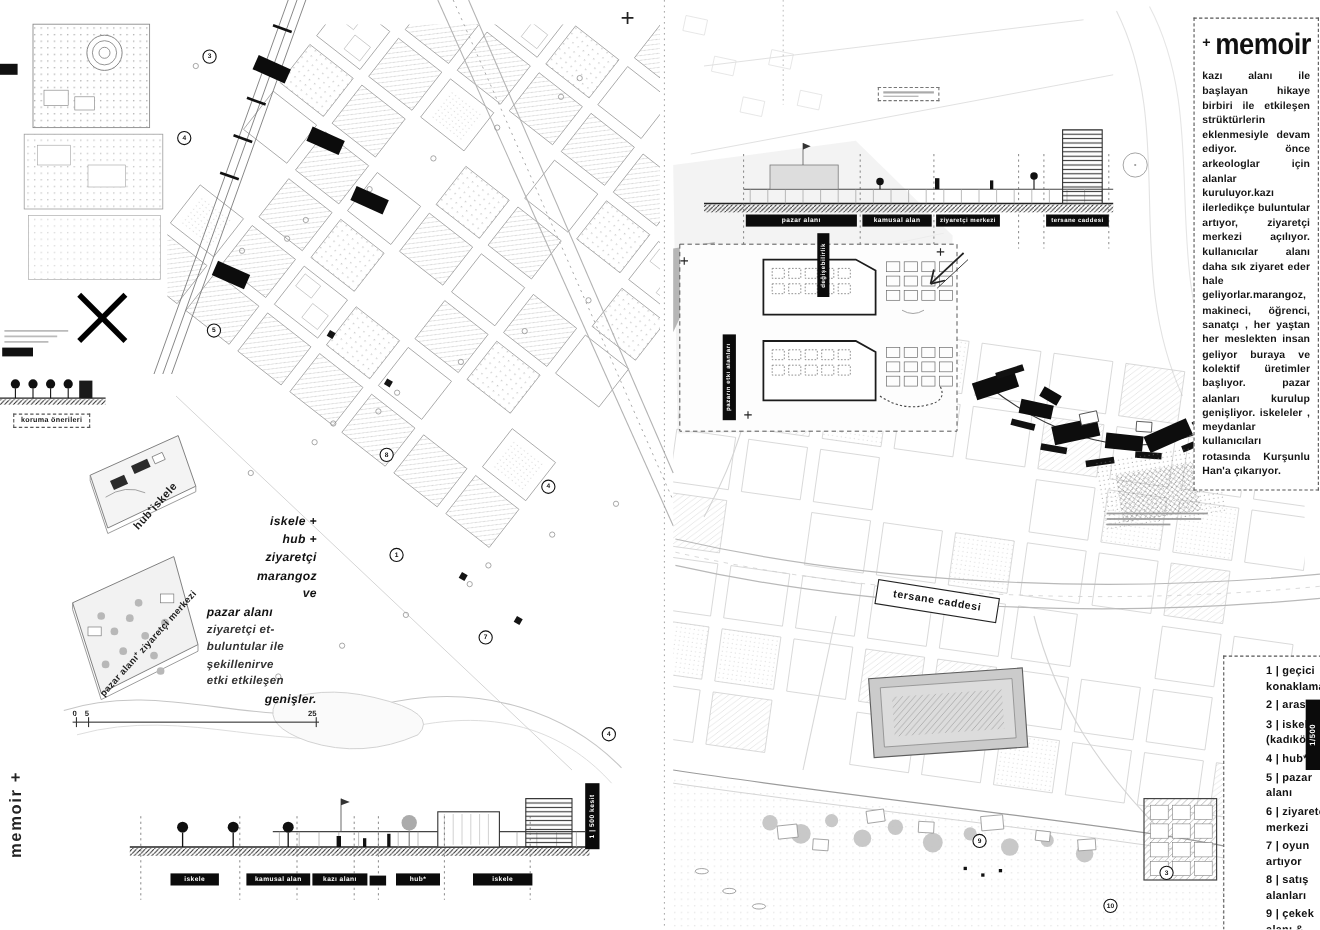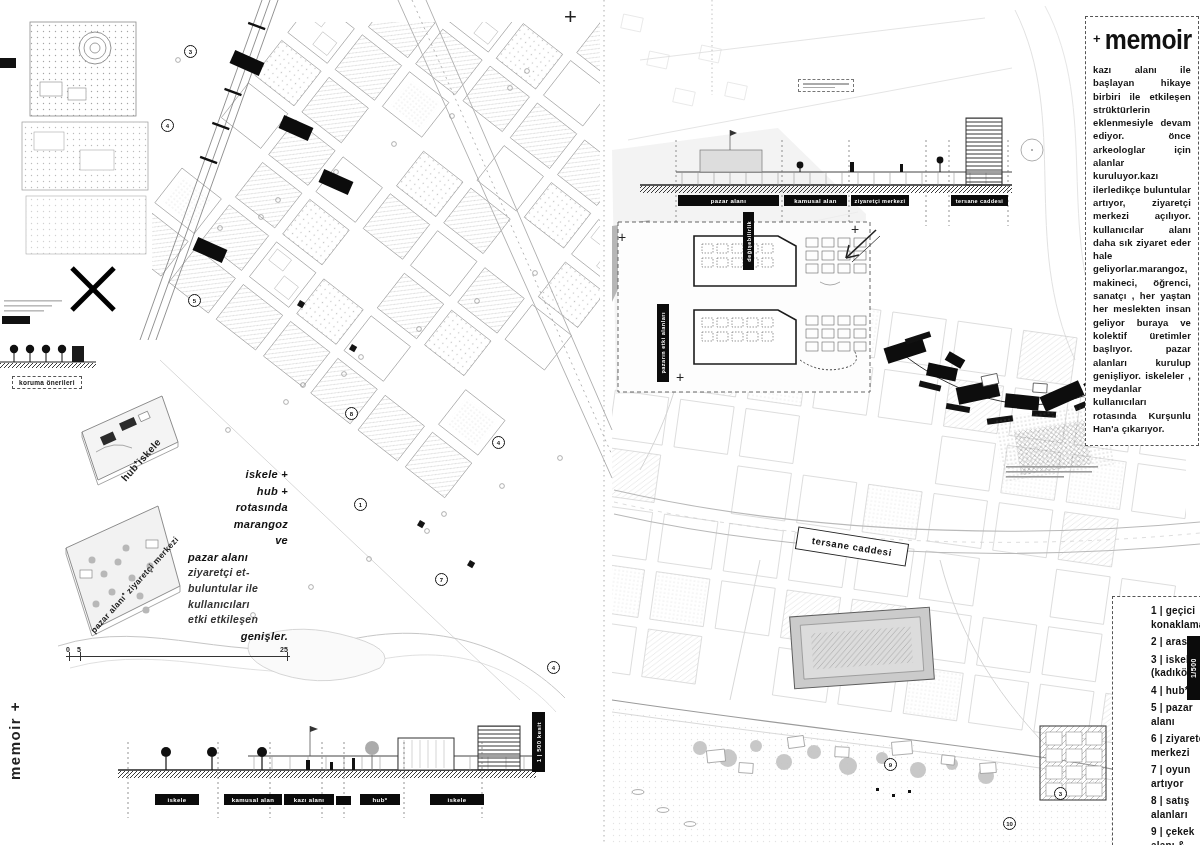--- a/index.html
+++ b/index.html
@@ -586,27 +586,27 @@
   <div class="plus ov" style="left:564px;top:6px;font-size:22px;">+</div>
 
   <div class="ov koruma">koruma önerileri</div>
 
   <div class="ov axon-label axon1">hub⁺iskele</div>
   <div class="ov axon-label axon2">pazar alanı⁺ ziyaretçi merkezi</div>
 
   <div class="ov note">
     <div class="n-r">iskele +</div>
     <div class="n-r">hub +</div>
-    <div class="n-r">rotasında</div>
+    <div class="n-r">ziyaretçi</div>
     <div class="n-r">marangoz</div>
     <div class="n-r">ve</div>
     <div class="n-b">pazar alanı</div>
     <div class="n-l">ziyaretçi et-</div>
     <div class="n-l">buluntular ile</div>
-    <div class="n-l">kullanıcıları</div>
+    <div class="n-l">şekillenirve</div>
     <div class="n-l">etki etkileşen</div>
     <div class="n-r">genişler.</div>
   </div>
 
   <div class="ov scalebar">
     <div class="ln"></div>
     <div class="tk" style="left:3px;"></div>
     <div class="tk" style="left:14px;"></div>
     <div class="tk" style="left:221px;"></div>
     <span style="left:0;">0</span>

